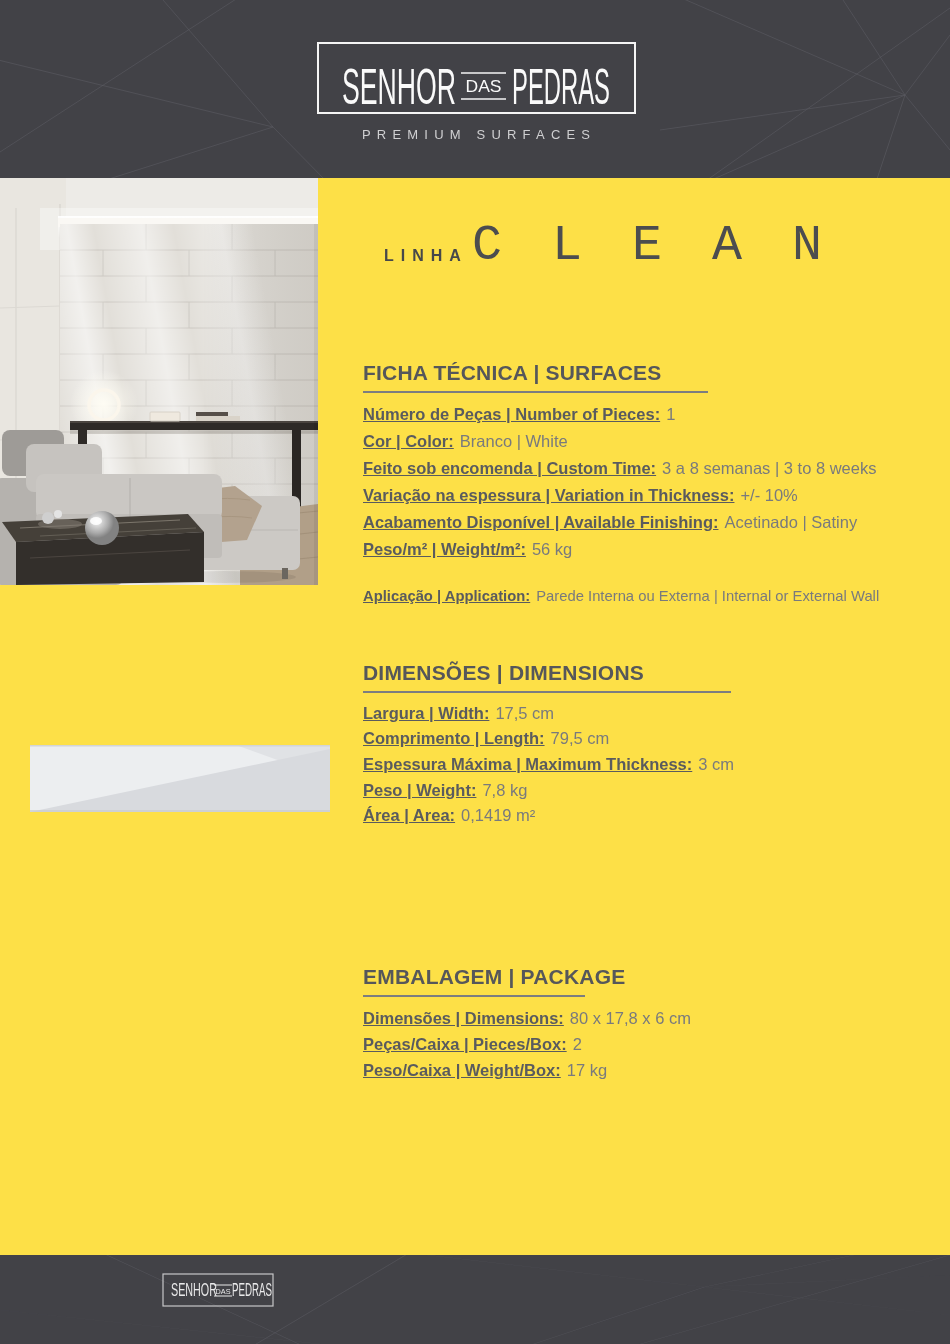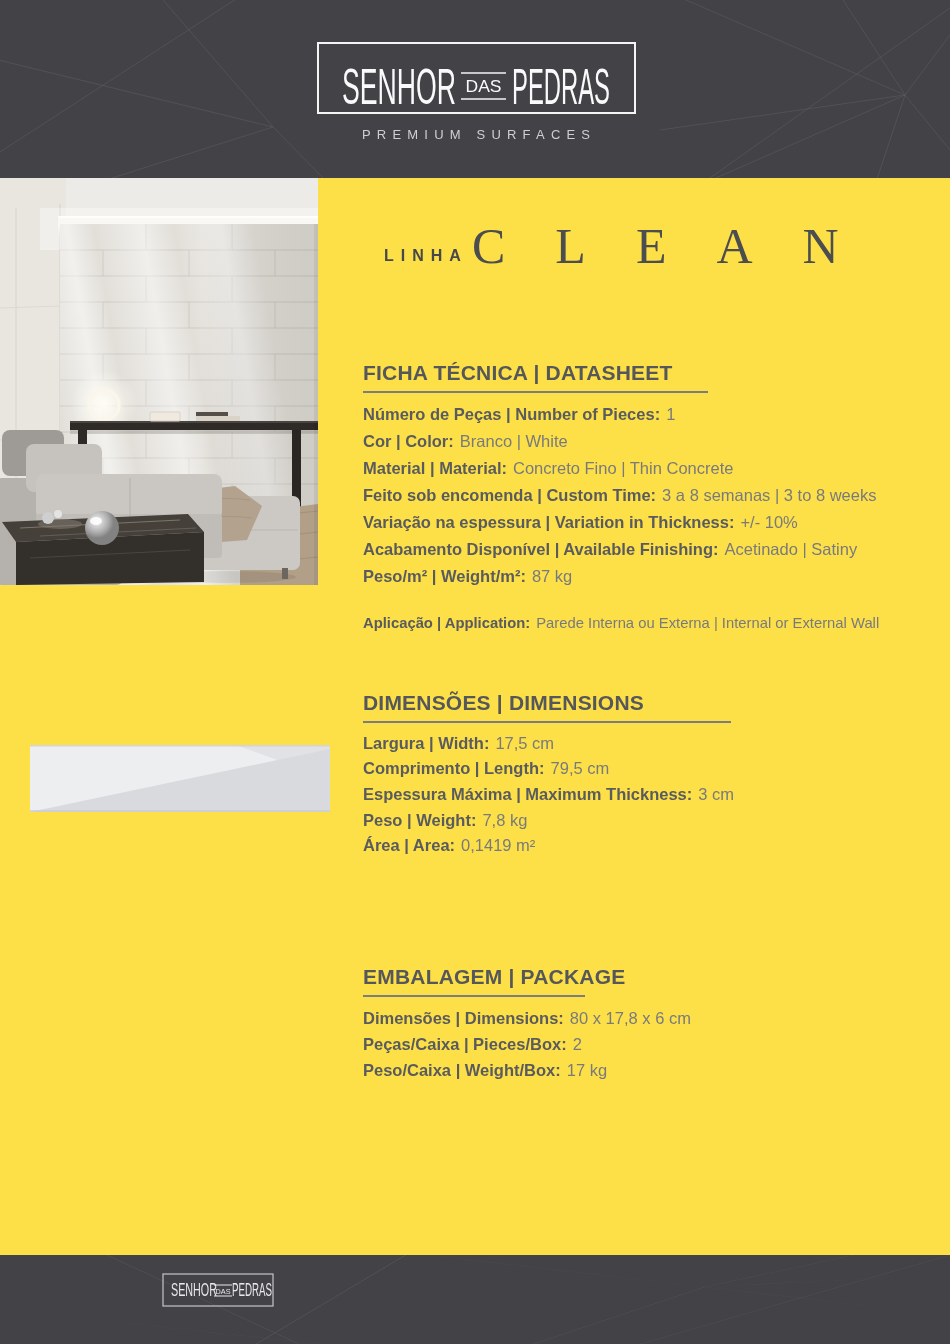--- a/index.html
+++ b/index.html
@@ -11,34 +11,34 @@
   .header{position:absolute;left:0;top:0;width:950px;height:178px;background:#424247;}
   .header svg,.footer svg{display:block;}
   
   .room-photo{position:absolute;left:0;top:178px;width:318px;height:407px;}
   .hero-label{
     position:absolute;left:384px;top:247px;
     font-size:16px;font-weight:bold;letter-spacing:7px;color:#47484a;
   }
   .hero-name{
     position:absolute;left:472px;top:221px;
-    font-family:Liberation Serif, serif;font-weight:200;
+    font-family:Liberation Mono, monospace;font-weight:200;
     font-size:50px;line-height:50px;letter-spacing:50px;color:#4c4d4f;white-space:nowrap;
   }
   
   .section{position:absolute;left:363px;width:560px;}
   .section h2{
     margin:0;font-size:21px;font-weight:bold;color:#56575a;letter-spacing:.2px;white-space:nowrap;
   }
   .rule{height:1.5px;background:#7c7d80;margin-top:6px;margin-bottom:8px;}
   .spec-row{font-size:16.5px;line-height:27px;color:#797a7d;white-space:nowrap;}
-  .spec-row .lbl{font-weight:bold;color:#5a5b5e;margin-right:6px;}
+  .spec-row .lbl{font-weight:bold;color:#5a5b5e;margin-right:6px;text-decoration:underline;}
   .spec-row.small{font-size:14.8px;margin-top:20px;}
   #sec-ficha{top:361px;} #sec-ficha .rule{width:345px;}
-  #sec-dim{top:691px;}   #sec-dim .rule{width:368px;}
+  #sec-dim{top:661px;}   #sec-dim .rule{width:368px;}
   #sec-dim .spec-row{line-height:25.7px;}
   #sec-pkg{top:965px;}   #sec-pkg .rule{width:222px;}
   #sec-pkg .spec-row{line-height:26px;}
   
   .panel-img{position:absolute;left:30px;top:745px;width:300px;height:67px;}
   
   .footer{position:absolute;left:0;top:1255px;width:950px;height:89px;background:#424247;}
 </style>
 </head>
 <body>
@@ -227,29 +227,28 @@
       <circle cx="102" cy="350" r="17" fill="url(#sphereG)"></circle>
       <ellipse cx="96" cy="343" rx="6" ry="4" fill="#ffffff" opacity=".85"></ellipse>
     </g>
     <rect x="314" y="46" width="4" height="361" fill="#000000" opacity=".06"></rect>
   </svg>
 
   <div class="hero-label">LINHA</div>
   <div class="hero-name">CLEAN</div>
 
   <div class="section" id="sec-ficha">
-    <h2>FICHA TÉCNICA | DATASHEET</h2>
+    <h2>FICHA TÉCNICA | SURFACES</h2>
     <div class="rule"></div>
     <div class="spec-row"><span class="lbl">Número de Peças | Number of Pieces:</span><span class="val">1</span></div>
     <div class="spec-row"><span class="lbl">Cor | Color:</span><span class="val">Branco | White</span></div>
-    <div class="spec-row"><span class="lbl">Material | Material:</span><span class="val">Concreto Fino | Thin Concrete</span></div>
     <div class="spec-row"><span class="lbl">Feito sob encomenda | Custom Time:</span><span class="val">3 a 8 semanas | 3 to 8 weeks</span></div>
     <div class="spec-row"><span class="lbl">Variação na espessura | Variation in Thickness:</span><span class="val">+/- 10%</span></div>
     <div class="spec-row"><span class="lbl">Acabamento Disponível | Available Finishing:</span><span class="val">Acetinado | Satiny</span></div>
-    <div class="spec-row"><span class="lbl">Peso/m² | Weight/m²:</span><span class="val">87 kg</span></div>
+    <div class="spec-row"><span class="lbl">Peso/m² | Weight/m²:</span><span class="val">56 kg</span></div>
     <div class="spec-row small"><span class="lbl">Aplicação | Application:</span><span class="val">Parede Interna ou Externa | Internal or External Wall</span></div>
   </div>
 
   <div class="section" id="sec-dim">
     <h2>DIMENSÕES | DIMENSIONS</h2>
     <div class="rule"></div>
     <div class="spec-row"><span class="lbl">Largura | Width:</span><span class="val">17,5 cm</span></div>
     <div class="spec-row"><span class="lbl">Comprimento | Length:</span><span class="val">79,5 cm</span></div>
     <div class="spec-row"><span class="lbl">Espessura Máxima | Maximum Thickness:</span><span class="val">3 cm</span></div>
     <div class="spec-row"><span class="lbl">Peso | Weight:</span><span class="val">7,8 kg</span></div>

